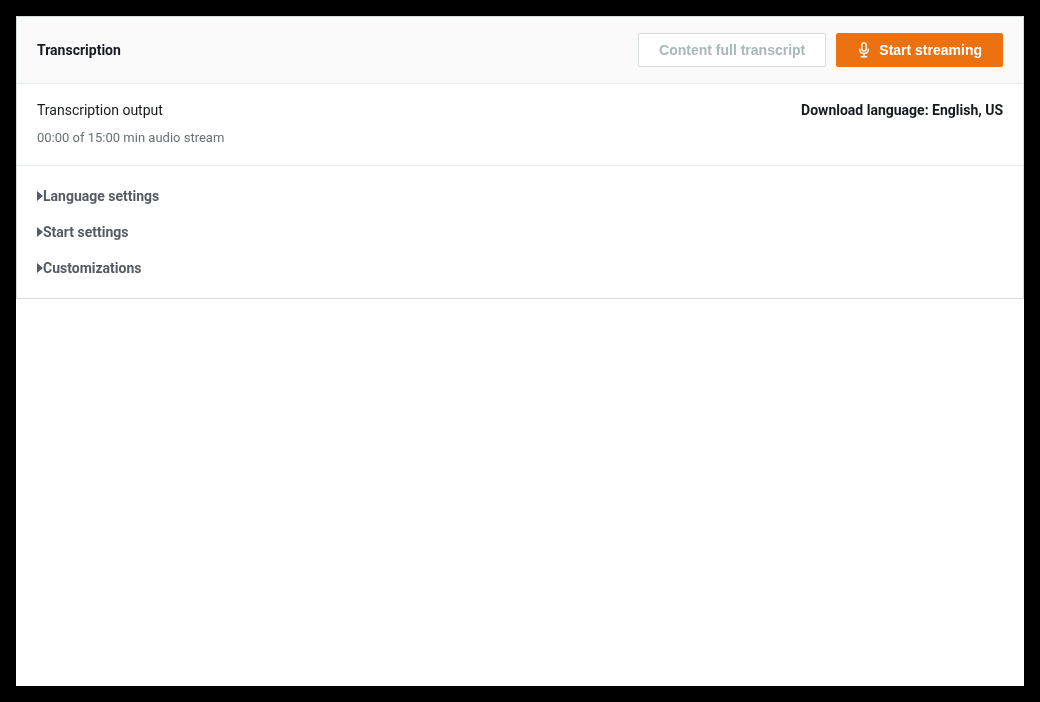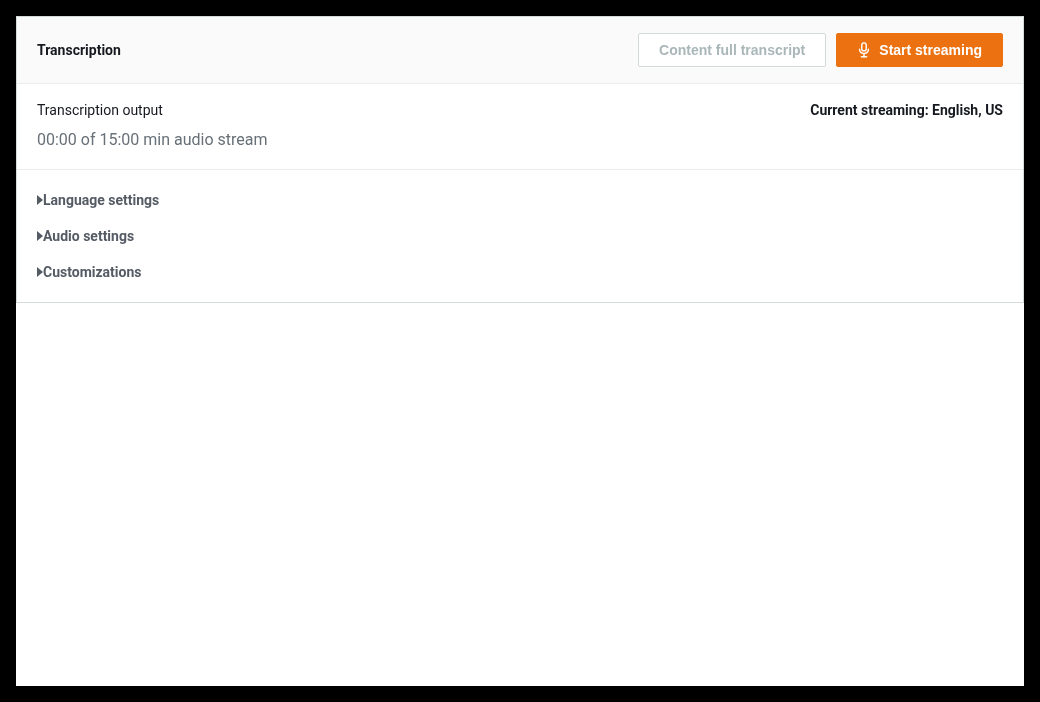--- a/index.html
+++ b/index.html
@@ -100,21 +100,21 @@
       padding: 12px;
       min-height: 300px;
       color: #687078;
       font-size: 14px;
       line-height: 20px;
     }
     .output-box .strong {
       font-weight: 700;
     }
     .timer {
-      font-size: 16px;
+      font-size: 13px;
       color: #687078;
       margin-top: 8px;
     }
     .divider {
       border: none;
       border-top: 1px solid #eaeded;
       margin: 0;
     }
     .expandable-list {
       padding: 12px 20px;
@@ -158,35 +158,35 @@
             </svg>
           </span>
           <span>Start streaming</span>
         </button>
       </div>
     </div>
 
     <div class="panel-body">
       <div class="output-header">
         <div class="output-label">Transcription output</div>
-        <div class="language-label">Current streaming: English, US</div>
+        <div class="language-label">Download language: English, US</div>
       </div>
       <div class="timer">00:00 of 15:00 min audio stream</div>
     </div>
 
     <hr class="divider">
 
     <div class="expandable-list">
       <div class="expandable-item">
         <span class="caret"></span>
         <span class="expandable-label">Language settings</span>
       </div>
       <div class="expandable-item">
         <span class="caret"></span>
-        <span class="expandable-label">Audio settings</span>
+        <span class="expandable-label">Start settings</span>
       </div>
       <div class="expandable-item">
         <span class="caret"></span>
         <span class="expandable-label">Customizations</span>
       </div>
     </div>
   </div>
 </div>
 
 </body></html>

